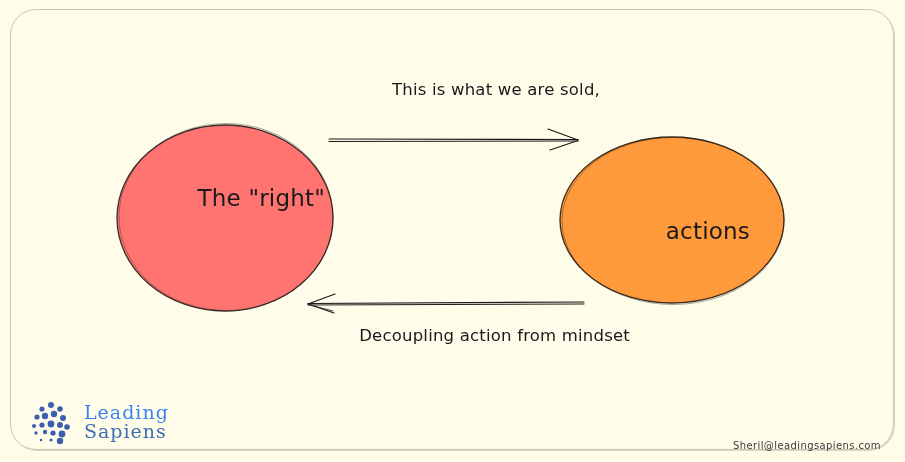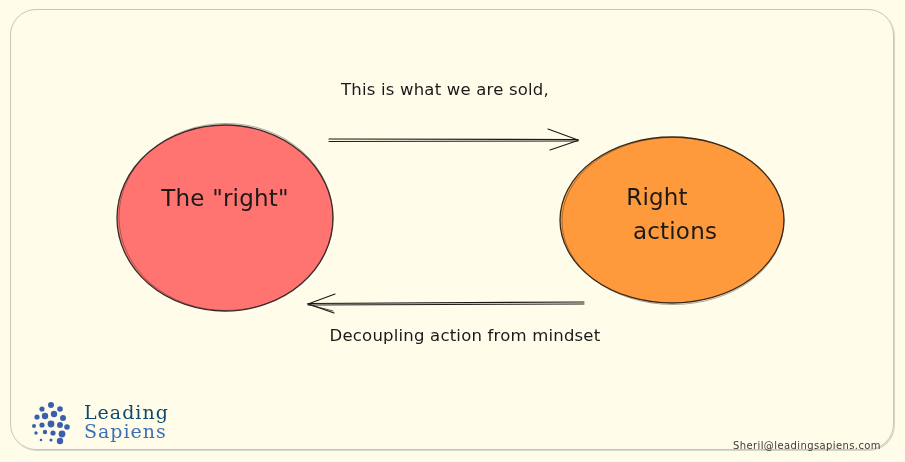--- a/index.html
+++ b/index.html
@@ -20,21 +20,21 @@
       box-sizing: border-box;
     }
     svg.diagram {
       position: absolute; left: 0; top: 0;
       width: 905px; height: 462px;
     }
     .hand {
       position: absolute;
       font-family: "DejaVu Sans", sans-serif;
       color: #1a1a1a;
-      text-align: center;
+      text-align: right;
       letter-spacing: 0.2px;
     }
     .node-label {
       font-size: 23px;
       line-height: 34px;
       font-weight: 500;
     }
     .edge-label {
       font-size: 16.5px;
       line-height: 25px;
@@ -44,21 +44,21 @@
       left: 28px; top: 400px;
       display: flex; align-items: center;
     }
     .logo-text {
       margin-left: 12px;
       font-family: "DejaVu Serif", serif;
       font-size: 19px;
       line-height: 19px;
       letter-spacing: 1px;
     }
-    .logo-text .l1 { color: #0c4a6e; display: block; text-align: center; }
+    .logo-text .l1 { color: #3b82f6; display: block; text-align: center; }
     .logo-text .l2 { color: #3e6fb5; display: block; }
     .email {
       position: absolute;
       right: 24px; top: 440px;
       font-size: 10px;
       color: #3a3a3a;
       letter-spacing: 0.4px;
     }
   </style>
 </head>
@@ -114,21 +114,21 @@
     <circle cx="51" cy="440" r="1.6"></circle>
     <circle cx="60" cy="441" r="3.2"></circle>
   </g>
 </svg>
 
 <div class="hand node-label" style="left:125px; top:181px; width:200px;">
   <span>The "right"</span><br>
 </div>
 
 <div class="hand node-label" style="left:600px; top:180px; width:150px;">
-  <span style="display:inline-block; margin-right:36px;">Right</span><br>
+  <br>
   <span>actions</span>
 </div>
 
 <div class="hand edge-label" style="left:290px; top:77px; width:310px;">
   <span>This is what we are sold,</span><br>
 </div>
 
 <div class="hand edge-label" style="left:300px; top:323px; width:330px;">
   <span>Decoupling action from mindset</span><br>
 </div>

